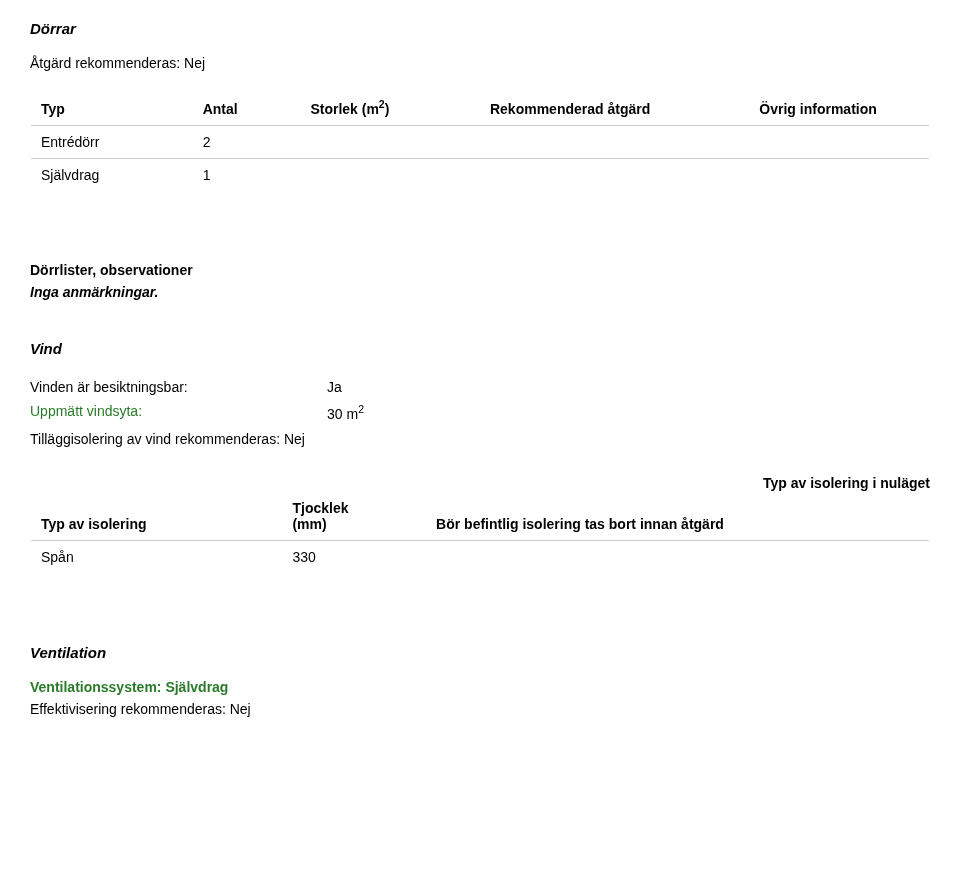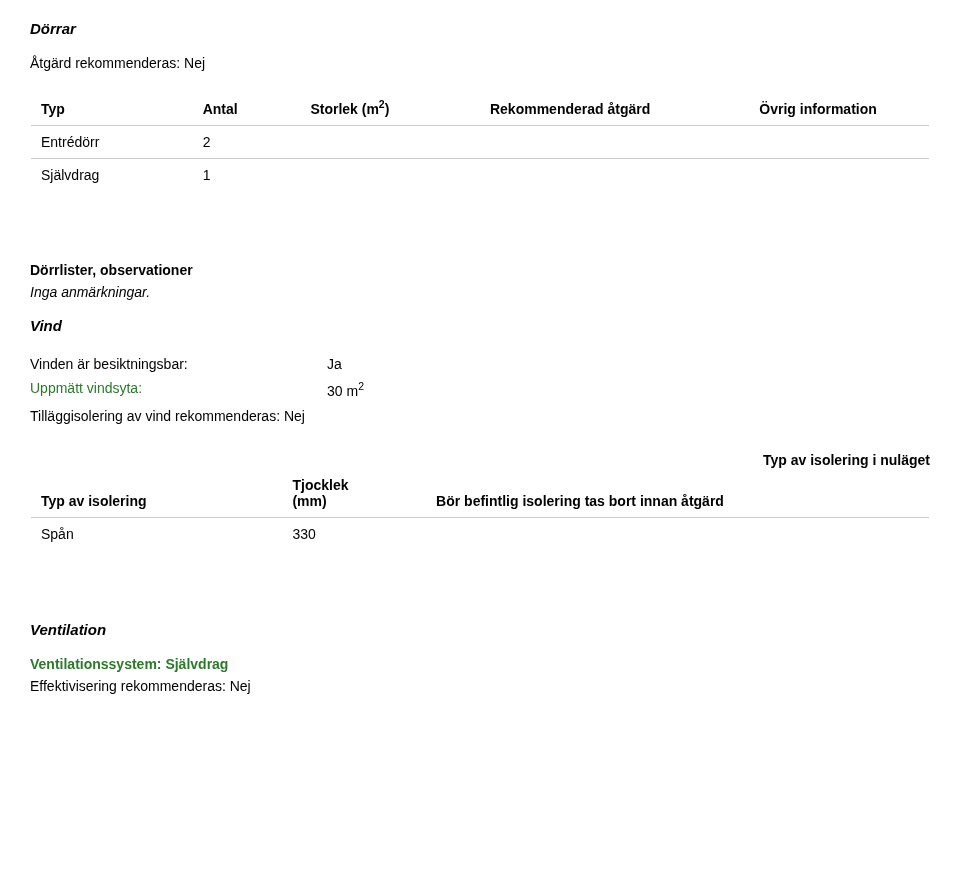--- a/index.html
+++ b/index.html
@@ -47,21 +47,22 @@
   }
   .block-spacer {
     height: 30px;
   }
   .obs-title {
     font-weight: bold;
     margin-bottom: 6px;
   }
   .obs-text {
     font-style: italic;
-    margin-bottom: 17px;
+    margin-bottom: 40px;
+    font-weight: bold;
   }
   .green {
     color: #2a7a2a;
   }
   .sup {
     vertical-align: super;
     font-size: 0.75em;
   }
   .col-typ { width: 18%; }
   .col-antal { width: 12%; }

